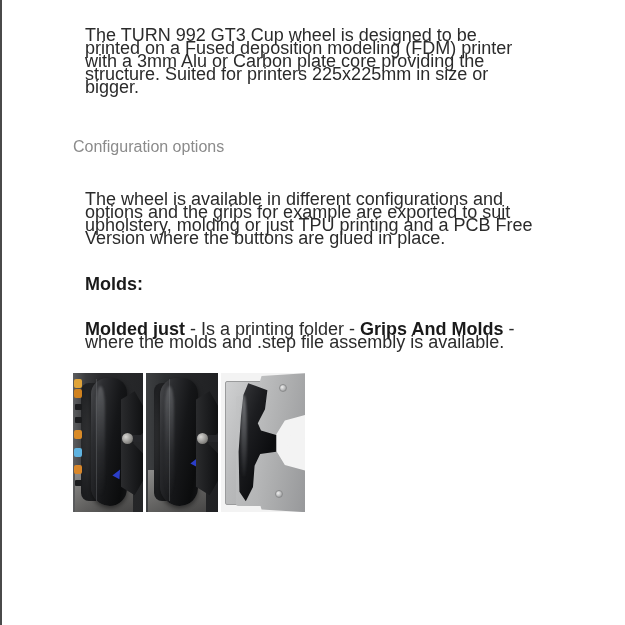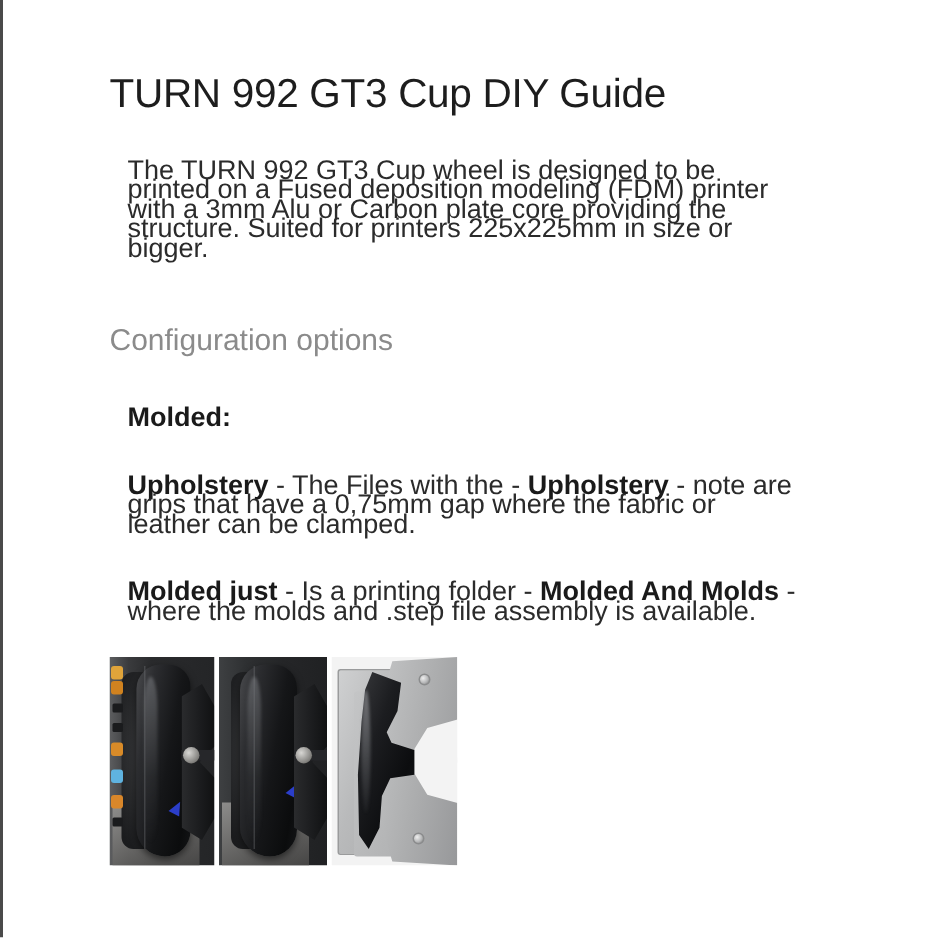--- a/index.html
+++ b/index.html
@@ -37,21 +37,21 @@
     line-height: 1.15;
   }
   .body-text {
     font-size: 18px;
     line-height: 13px;
     color: #2b2b2b;
     margin: 12px;
   }
   .intro { padding-top: 17px; }
   .section-heading {
-    font-size: 20px;
+    font-size: 16px;
     font-weight: normal;
     color: #8b8b8b;
     margin: 0;
     padding-top: 31px;
     line-height: 1.2;
   }
   .gap-lg { padding-top: 25px; }
   .gap-md { padding-top: 21px; }
   .gap-sm { padding-top: 20px; }
   b, .b { font-weight: bold; color: #1a1a1a; }
@@ -248,38 +248,35 @@
     border-radius: 50%;
   }
 </style>
 </head>
 <body>
 
 <div class="left-edge"></div>
 
 <div class="page">
 
-  <h1 class="doc-title">TURN 992 GT3 Cup DIY Guide</h1>
 
   <p class="body-text intro">The TURN 992 GT3 Cup wheel is designed to be printed on a Fused deposition modeling (FDM) printer with a 3mm Alu or Carbon plate core providing the structure. Suited for printers 225x225mm in size or bigger.</p>
 
   <h2 class="section-heading">Configuration options</h2>
 
+  <p class="body-text gap-lg">The wheel is available in different configurations and options and the grips for example are exported to suit upholstery, molding or just TPU printing and a PCB Free Version where the buttons are glued in place.</p>
 
   <p class="body-text gap-md">
-    <b class="b">Molded:</b>
+    <b class="b">Molds:</b>
   </p>
 
 
+
   <p class="body-text gap-sm">
-    <b class="b">Upholstery</b><span> - The Files with the - </span><b class="b">Upholstery</b><span> - note are grips that have a 0,75mm gap where the fabric or leather can be clamped.</span>
-  </p>
-
-  <p class="body-text gap-sm">
-    <b class="b">Molded just</b><span> - Is a printing folder - </span><b class="b">Molded And Molds</b><span> - where the molds and .step file assembly is available.</span>
+    <b class="b">Molded just</b><span> - Is a printing folder - </span><b class="b">Grips And Molds</b><span> - where the molds and .step file assembly is available.</span>
   </p>
 
   <div class="figure-strip">
 
     <div class="panel panel-a">
       <div class="wheelbody"></div>
       <div class="wheel-plate"></div>
       <div class="inner-shadow"></div>
       <div class="cap c1"></div>
       <div class="cap c2"></div>

